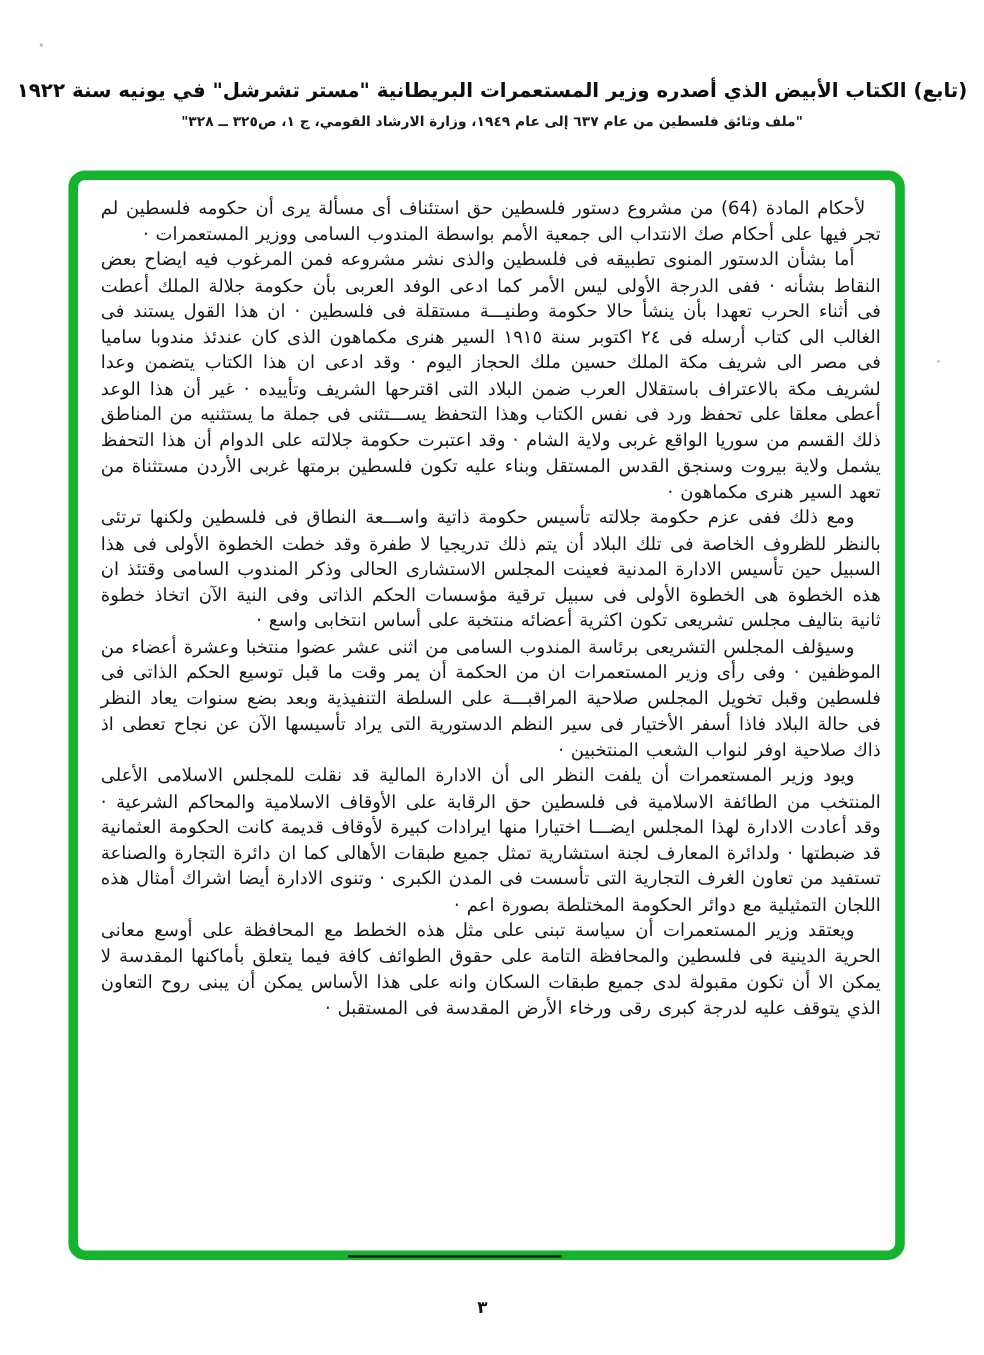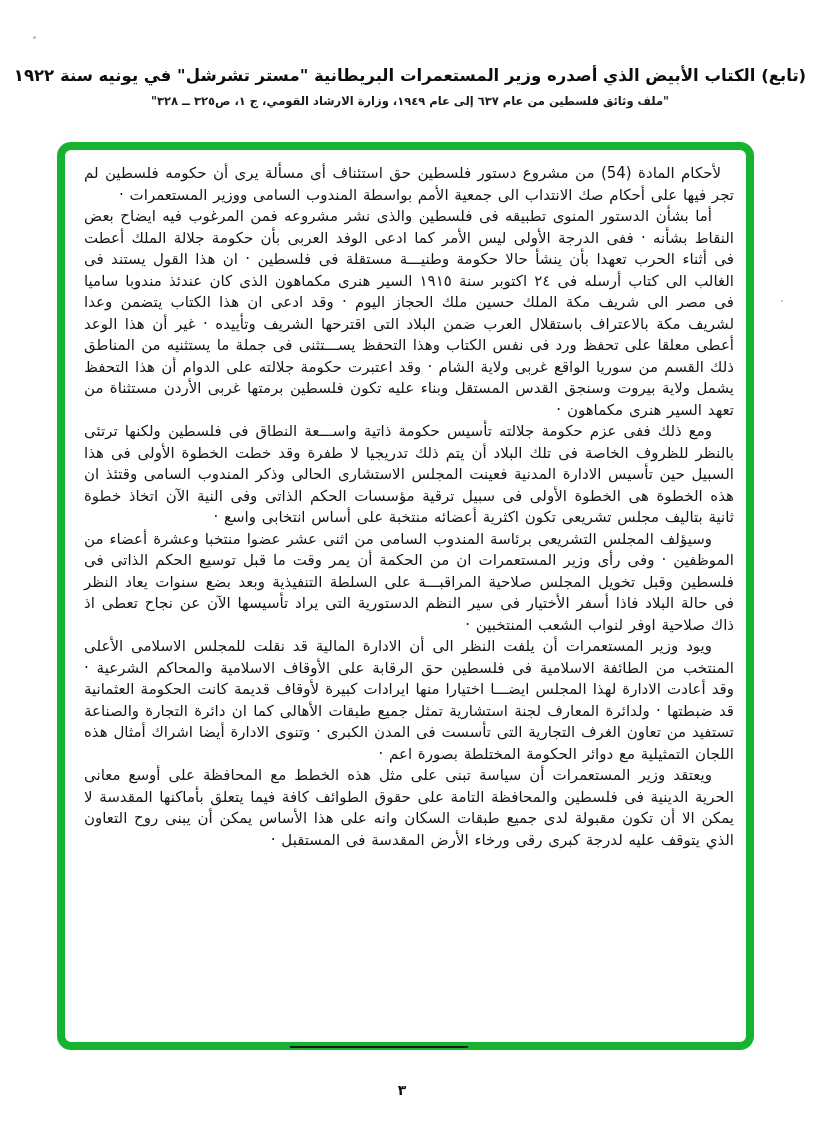--- a/index.html
+++ b/index.html
@@ -99,21 +99,21 @@
 
 <div class="page">
 
   <div class="header">
     <div class="header-title">(تابع) الكتاب الأبيض الذي أصدره وزير المستعمرات البريطانية "مستر تشرشل" في يونيه سنة ١٩٢٢</div>
     <div class="header-source">"ملف وثائق فلسطين من عام ٦٣٧ إلى عام ١٩٤٩، وزارة الارشاد القومي، ج ١، ص٣٢٥ ــ ٣٢٨"</div>
   </div>
 
   <div class="scan-frame">
     <div class="doc-text">
-      <p class="para first">لأحكام المادة (54) من مشروع دستور فلسطين حق استئناف أى مسألة يرى أن حكومه فلسطين لم تجر فيها على أحكام صك الانتداب الى جمعية الأمم بواسطة المندوب السامى ووزير المستعمرات ·</p>
+      <p class="para first">لأحكام المادة (64) من مشروع دستور فلسطين حق استئناف أى مسألة يرى أن حكومه فلسطين لم تجر فيها على أحكام صك الانتداب الى جمعية الأمم بواسطة المندوب السامى ووزير المستعمرات ·</p>
       <p class="para">أما بشأن الدستور المنوى تطبيقه فى فلسطين والذى نشر مشروعه فمن المرغوب فيه ايضاح بعض النقاط بشأنه · ففى الدرجة الأولى ليس الأمر كما ادعى الوفد العربى بأن حكومة جلالة الملك أعطت فى أثناء الحرب تعهدا بأن ينشأ حالا حكومة وطنيـــة مستقلة فى فلسطين · ان هذا القول يستند فى الغالب الى كتاب أرسله فى ٢٤ اكتوبر سنة ١٩١٥ السير هنرى مكماهون الذى كان عندئذ مندوبا ساميا فى مصر الى شريف مكة الملك حسين ملك الحجاز اليوم · وقد ادعى ان هذا الكتاب يتضمن وعدا لشريف مكة بالاعتراف باستقلال العرب ضمن البلاد التى اقترحها الشريف وتأييده · غير أن هذا الوعد أعطى معلقا على تحفظ ورد فى نفس الكتاب وهذا التحفظ يســـتثنى فى جملة ما يستثنيه من المناطق ذلك القسم من سوريا الواقع غربى ولاية الشام · وقد اعتبرت حكومة جلالته على الدوام أن هذا التحفظ يشمل ولاية بيروت وسنجق القدس المستقل وبناء عليه تكون فلسطين برمتها غربى الأردن مستثناة من تعهد السير هنرى مكماهون ·</p>
       <p class="para">ومع ذلك ففى عزم حكومة جلالته تأسيس حكومة ذاتية واســـعة النطاق فى فلسطين ولكنها ترتئى بالنظر للظروف الخاصة فى تلك البلاد أن يتم ذلك تدريجيا لا طفرة وقد خطت الخطوة الأولى فى هذا السبيل حين تأسيس الادارة المدنية فعينت المجلس الاستشارى الحالى وذكر المندوب السامى وقتئذ ان هذه الخطوة هى الخطوة الأولى فى سبيل ترقية مؤسسات الحكم الذاتى وفى النية الآن اتخاذ خطوة ثانية بتاليف مجلس تشريعى تكون اكثرية أعضائه منتخبة على أساس انتخابى واسع ·</p>
       <p class="para">وسيؤلف المجلس التشريعى برئاسة المندوب السامى من اثنى عشر عضوا منتخبا وعشرة أعضاء من الموظفين · وفى رأى وزير المستعمرات ان من الحكمة أن يمر وقت ما قبل توسيع الحكم الذاتى فى فلسطين وقبل تخويل المجلس صلاحية المراقبـــة على السلطة التنفيذية وبعد بضع سنوات يعاد النظر فى حالة البلاد فاذا أسفر الأختيار فى سير النظم الدستورية التى يراد تأسيسها الآن عن نجاح تعطى اذ ذاك صلاحية اوفر لنواب الشعب المنتخبين ·</p>
       <p class="para">ويود وزير المستعمرات أن يلفت النظر الى أن الادارة المالية قد نقلت للمجلس الاسلامى الأعلى المنتخب من الطائفة الاسلامية فى فلسطين حق الرقابة على الأوقاف الاسلامية والمحاكم الشرعية · وقد أعادت الادارة لهذا المجلس ايضـــا اختيارا منها ايرادات كبيرة لأوقاف قديمة كانت الحكومة العثمانية قد ضبطتها · ولدائرة المعارف لجنة استشارية تمثل جميع طبقات الأهالى كما ان دائرة التجارة والصناعة تستفيد من تعاون الغرف التجارية التى تأسست فى المدن الكبرى · وتنوى الادارة أيضا اشراك أمثال هذه اللجان التمثيلية مع دوائر الحكومة المختلطة بصورة اعم ·</p>
       <p class="para">ويعتقد وزير المستعمرات أن سياسة تبنى على مثل هذه الخطط مع المحافظة على أوسع معانى الحرية الدينية فى فلسطين والمحافظة التامة على حقوق الطوائف كافة فيما يتعلق بأماكنها المقدسة لا يمكن الا أن تكون مقبولة لدى جميع طبقات السكان وانه على هذا الأساس يمكن أن يبنى روح التعاون الذي يتوقف عليه لدرجة كبرى رقى ورخاء الأرض المقدسة فى المستقبل ·</p>
     </div>
     <div class="end-rule"></div>
   </div>
 
   <div class="page-number">٣</div>

